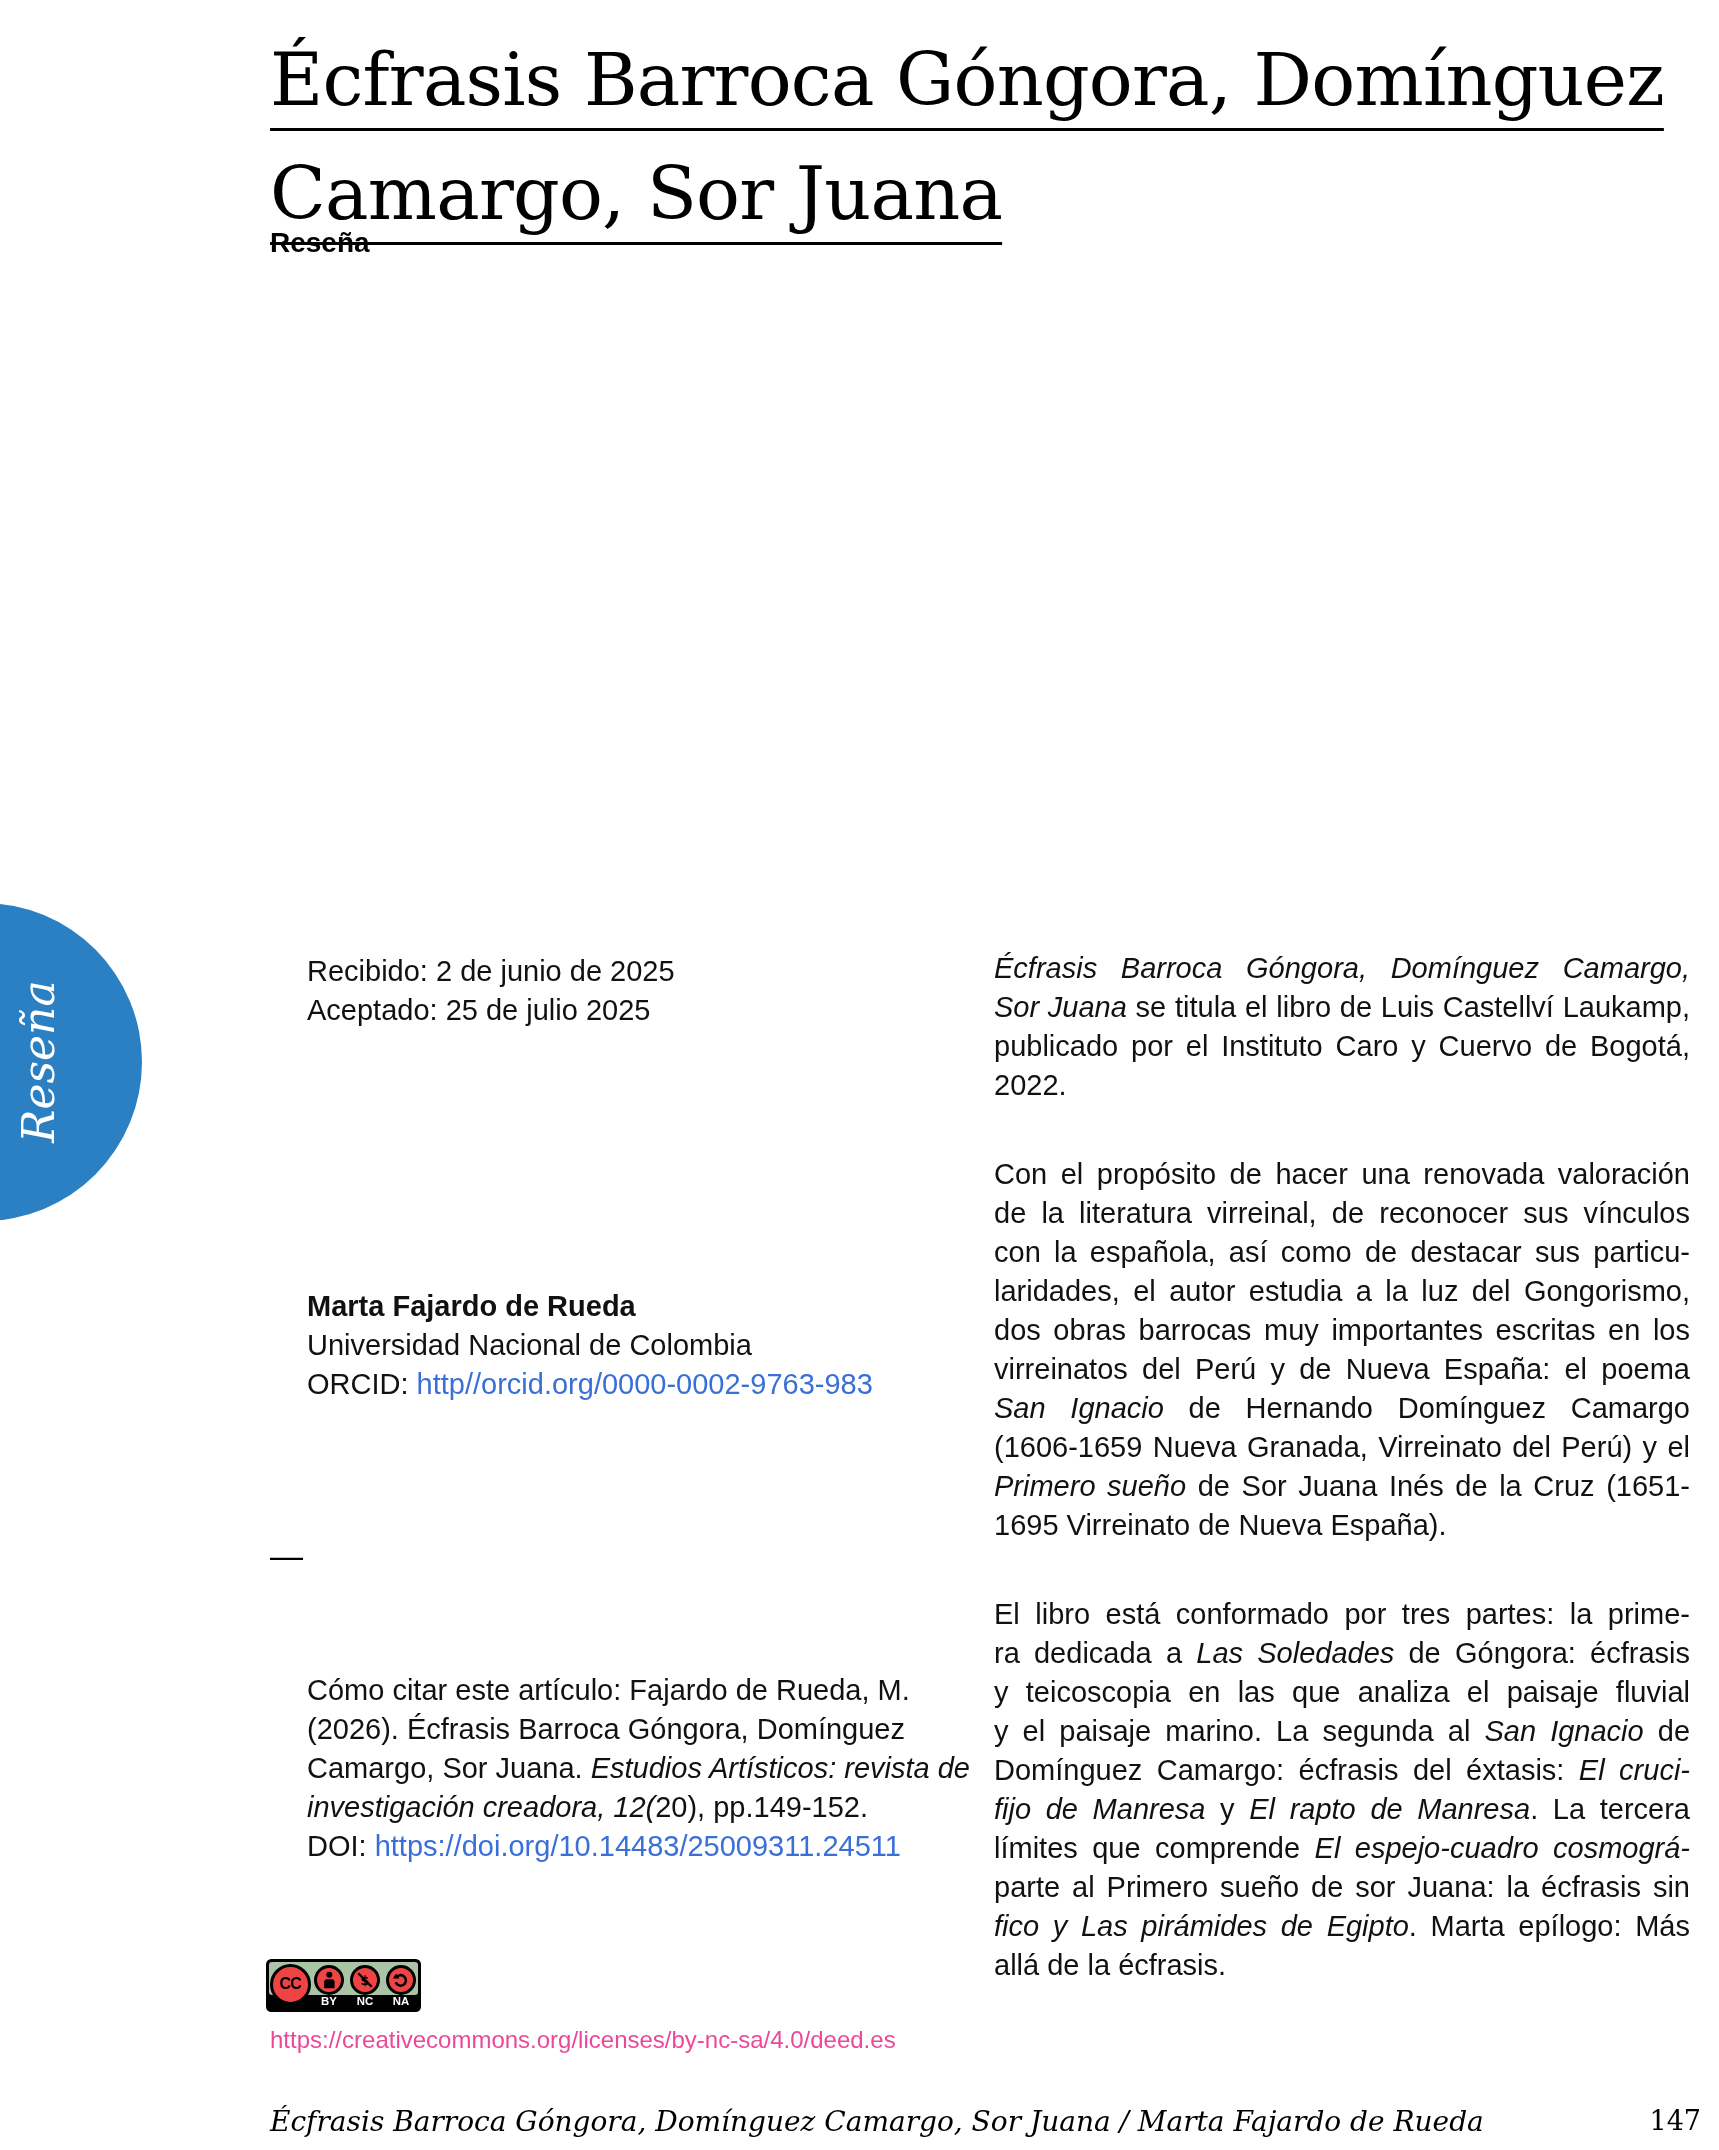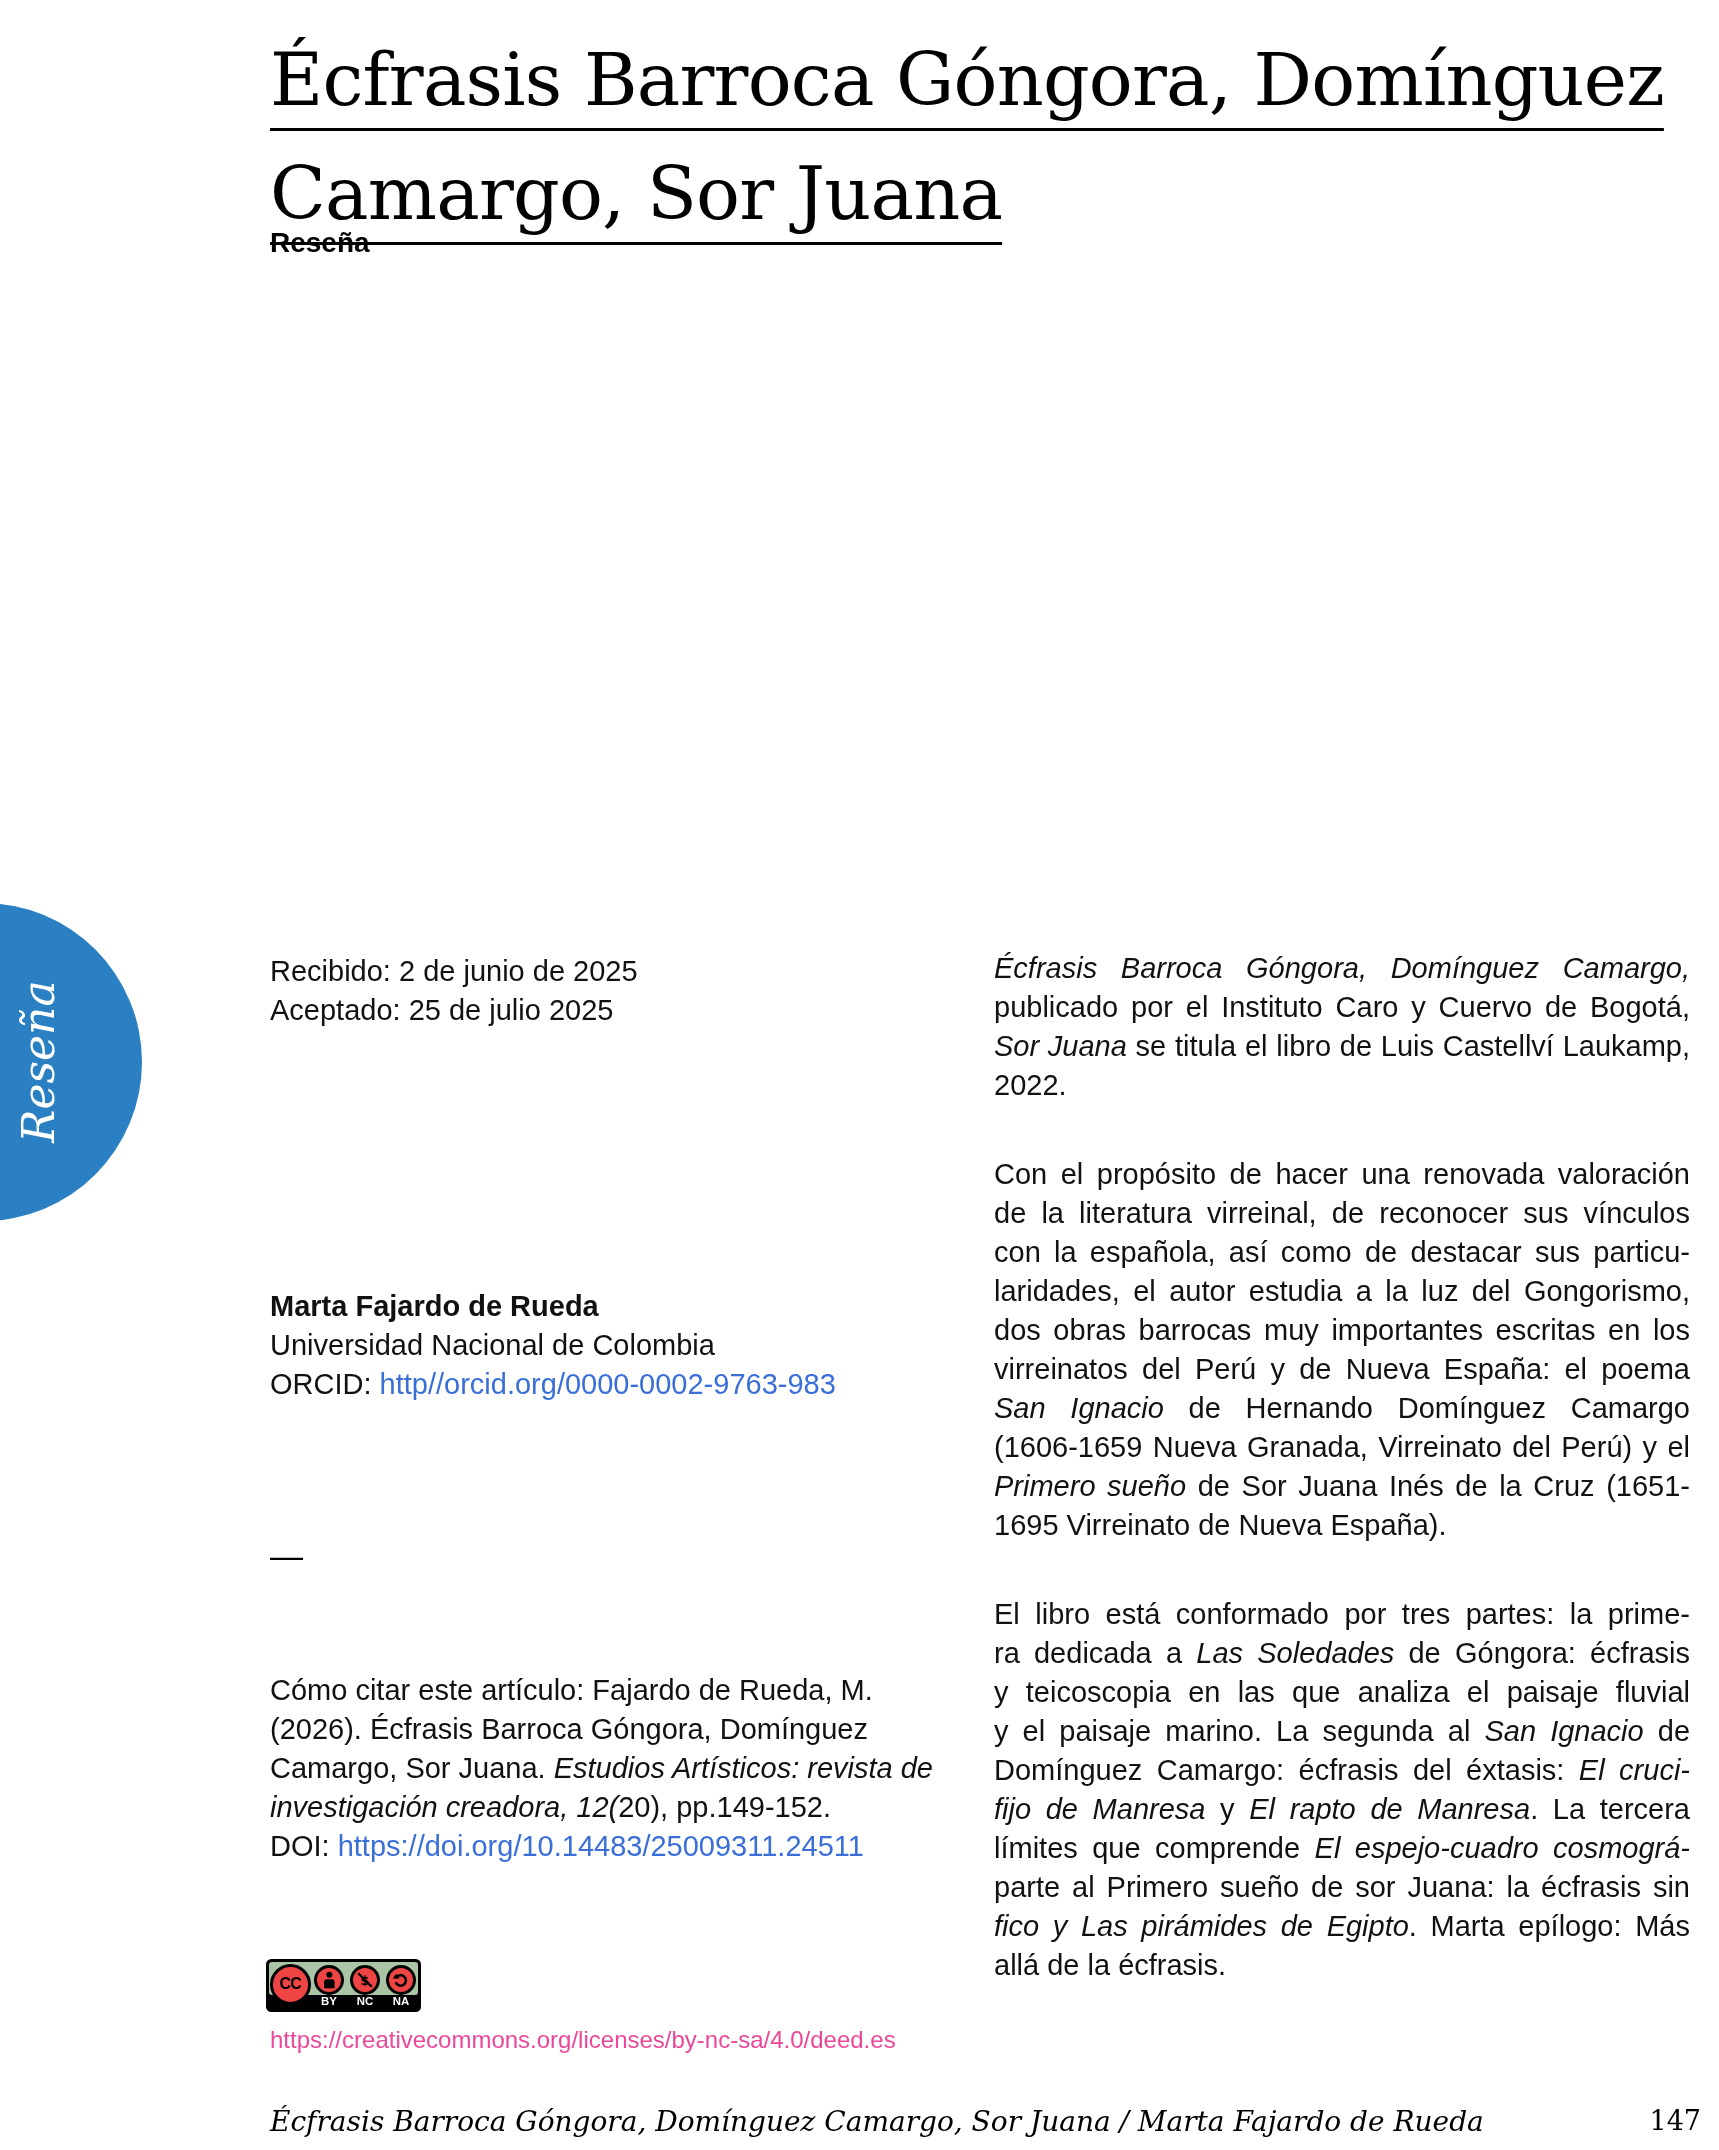--- a/index.html
+++ b/index.html
@@ -32,21 +32,21 @@
     transform:rotate(-90deg); transform-origin:center;
     font-family:"DejaVu Serif", serif; font-style:italic; font-size:44px;
     color:#fff; text-align:center; line-height:45px;
   }
   .dates{position:absolute; left:270px; top:952px; width:643px; font-size:29px; line-height:39px;}
   .author{position:absolute; left:270px; top:1287px; width:643px; font-size:29px; line-height:39px;}
   .author .name{font-weight:bold;}
   .dash{position:absolute; left:270px; top:1537px; font-size:33px; color:#000;}
   .citation{position:absolute; left:270px; top:1671px; width:666px; font-size:29px; line-height:39px;}
   .tl{white-space:nowrap;}
-  .citation .tl, .dates .tl, .author .tl{white-space:nowrap;}
+  .citation .tl, .dates .tl, .author .tl{white-space:nowrap;margin-left:37px;}
   .it{font-style:italic;}
   .lnk{color:var(--link); text-decoration:none; cursor:pointer;}
   
   .badge{
     position:absolute; left:266px; top:1959px; width:155px; height:53px;
     background:#000; border-radius:5.3px;
   }
   .badge .green{
     position:absolute; left:3px; top:3px; width:149px; height:33px;
     background:var(--badge_green); border-radius:3px;
@@ -142,22 +142,22 @@
     <div class="blabel by">BY</div>
     <div class="blabel nc">NC</div>
     <div class="blabel na">NA</div>
   </div>
 
   <div class="license-url">https://creativecommons.org/licenses/by-nc-sa/4.0/deed.es</div>
 
   <div class="rightcol">
     <div class="para">
         <div class="tl"><span class="it">Écfrasis Barroca Góngora, Domínguez Camargo,</span></div>
+        <div class="tl"><span class="it">Sor Juana</span><span> se titula el libro de Luis Castellví Laukamp,</span></div>
         <div class="tl"><span>publicado por el Instituto Caro y Cuervo de Bogotá,</span></div>
-        <div class="tl"><span class="it">Sor Juana</span><span> se titula el libro de Luis Castellví Laukamp,</span></div>
         <div class="tl last"><span>2022.</span></div>
       </div>
     <div class="para">
         <div class="tl"><span>Con el propósito de hacer una renovada valoración</span></div>
         <div class="tl"><span>de la literatura virreinal, de reconocer sus vínculos</span></div>
         <div class="tl"><span>con la española, así como de destacar sus particu-</span></div>
         <div class="tl"><span>laridades, el autor estudia a la luz del Gongorismo,</span></div>
         <div class="tl"><span>dos obras barrocas muy importantes escritas en los</span></div>
         <div class="tl"><span>virreinatos del Perú y de Nueva España: el poema</span></div>
         <div class="tl"><span class="it">San Ignacio</span><span> de Hernando Domínguez Camargo</span></div>

